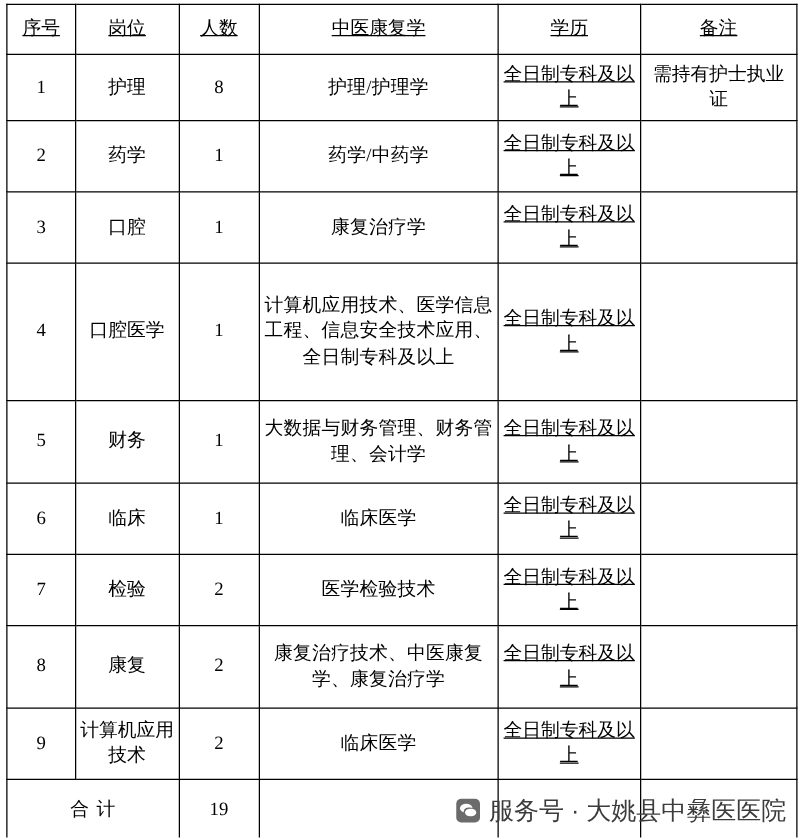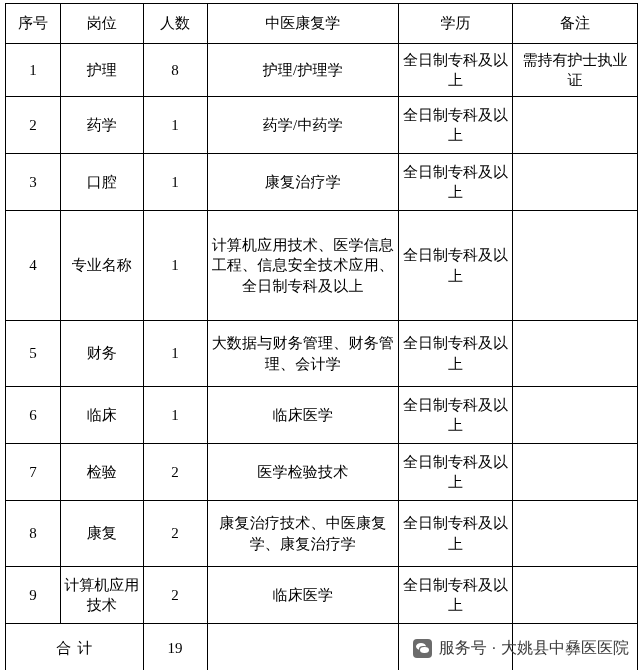--- a/index.html
+++ b/index.html
@@ -33,33 +33,34 @@
     font-weight: normal;
     font-size: 15px;
     line-height: 1.35;
     padding: 2px 3px;
     box-sizing: border-box;
   }
   thead td {
     font-weight: bold;
     font-size: 16px;
     height: 40px;
+    text-decoration: underline;
   }
   col.c-seq { width: 53px; }
   col.c-post { width: 80px; }
   col.c-count { width: 62px; }
   col.c-major { width: 185px; }
   col.c-edu { width: 110px; }
   col.c-remark { width: 121px; }
 
   td.seq { font-size: 15px; }
   td.post { font-size: 15px; }
   td.count { font-size: 15px; }
   td.major { font-size: 14px; letter-spacing: 0.2px; }
-  td.edu { font-size: 14px; }
+  td.edu { font-size: 14px; text-decoration: underline; }
   td.remark { font-size: 14px; }
 
   .total-label {
     font-size: 16px;
     letter-spacing: 6px;
     text-indent: 6px;
   }
   .total-value {
     font-size: 16px;
     font-weight: bold;
@@ -75,21 +76,21 @@
     justify-content: flex-end;
     padding-right: 14px;
     box-sizing: border-box;
   }
   .footer-inner {
     display: flex;
     align-items: center;
     gap: 7px;
     color: #3b3b3b;
     font-family: "Liberation Sans", sans-serif;
-    font-size: 16px;
+    font-size: 20px;
   }
   .wechat-badge {
     width: 19px;
     height: 19px;
     border-radius: 4px;
     background: #6b6b6b;
     position: relative;
     display: inline-block;
   }
   .wechat-badge:before {
@@ -159,21 +160,21 @@
       <tr style="height:57px;">
         <td class="seq">3</td>
         <td class="post">口腔</td>
         <td class="count">1</td>
         <td class="major">康复治疗学</td>
         <td class="edu">全日制专科及以上</td>
         <td class="remark"></td>
       </tr>
       <tr style="height:110px;">
         <td class="seq">4</td>
-        <td class="post">专业名称</td>
+        <td class="post">口腔医学</td>
         <td class="count">1</td>
         <td class="major">计算机应用技术、医学信息工程、信息安全技术应用、全日制专科及以上</td>
         <td class="edu">全日制专科及以上</td>
         <td class="remark"></td>
       </tr>
       <tr style="height:66px;">
         <td class="seq">5</td>
         <td class="post">财务</td>
         <td class="count">1</td>
         <td class="major">大数据与财务管理、财务管理、会计学</td>

